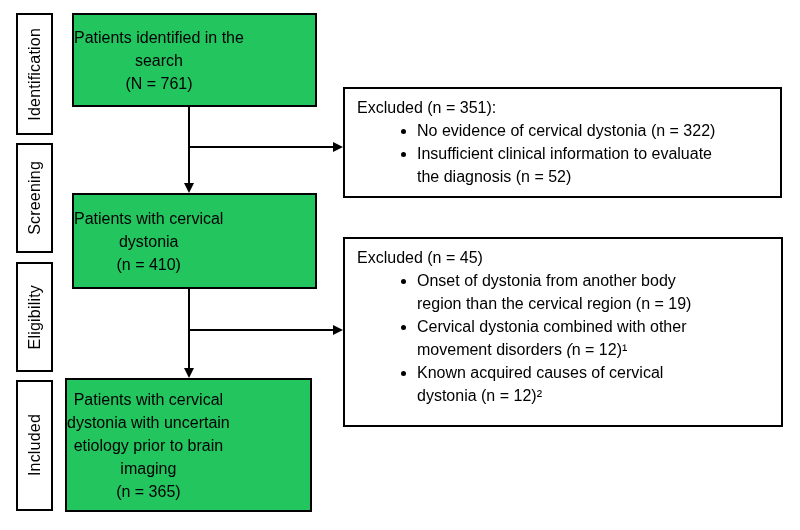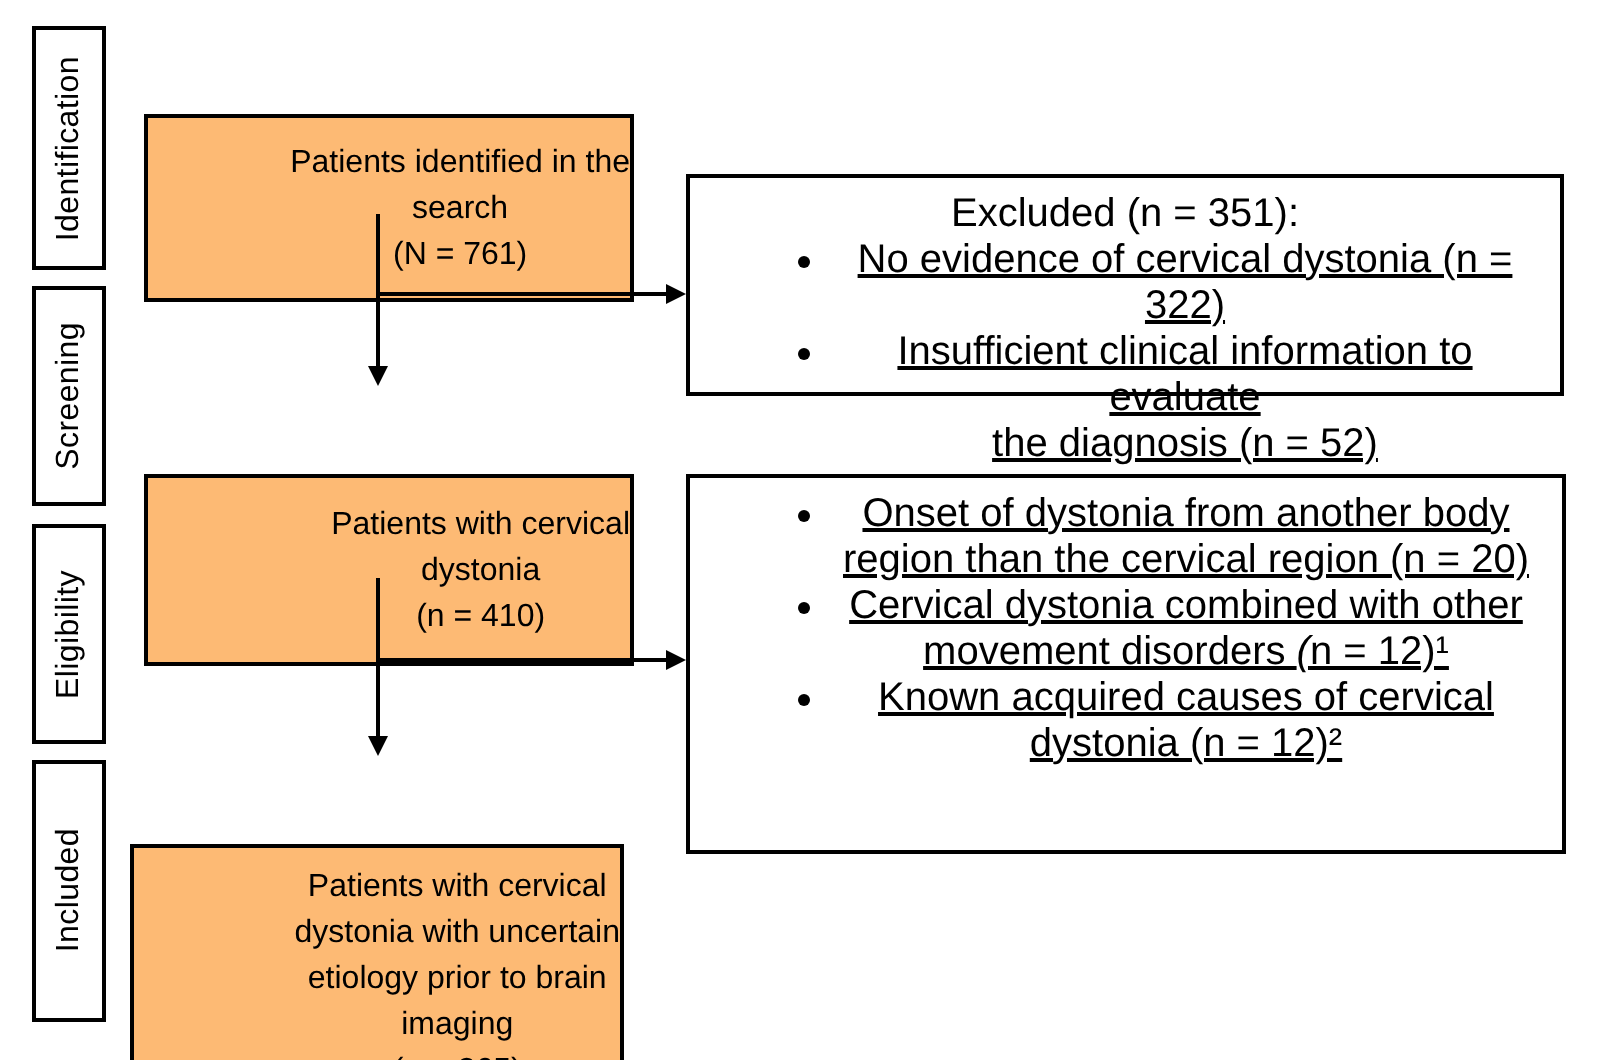--- a/index.html
+++ b/index.html
@@ -36,53 +36,50 @@
   }
   .stage-identification { top: 13px;  height: 122px; }
   .stage-screening      { top: 143px; height: 110px; }
   .stage-eligibility    { top: 262px; height: 110px; }
   .stage-included       { top: 380px; height: 131px; }
 
   
   .flowbox {
     position: absolute;
     border: 2px solid #000;
-    background: #fdba74;
+    background: #22c55e;
     display: flex;
     align-items: center;
-    justify-content: flex-end;
+    justify-content: flex-start;
     text-align: center;
-    margin-top: 44px;
   }
   .flowbox .fb-text {
     font-size: 16px;
     line-height: 23px;
     white-space: pre-line;
   }
   .fb-identification { left: 72px; top: 13px;  width: 245px; height: 94px;  }
   .fb-screening      { left: 72px; top: 193px; width: 245px; height: 96px;  }
   .fb-included       { left: 65px; top: 378px; width: 247px; height: 134px; }
 
   
   .exbox {
     position: absolute;
     border: 2px solid #000;
     background: #fff;
     padding: 7px 12px 6px 12px;
-    font-size: 20px;
+    font-size: 16px;
     line-height: 23px;
-    text-align: center;
   }
   .ex-first  { left: 343px; top: 87px;  width: 439px; height: 111px; }
   .ex-second { left: 343px; top: 237px; width: 440px; height: 190px; }
   .exbox ul {
     margin: 0;
     padding-left: 60px;
     list-style: disc;
-    text-decoration: underline;
   }
   .exbox li {
     white-space: pre-line;
   }
   .italic { font-style: italic; }
 
   
   .arrow-line {
     position: absolute;
     background: #000;
@@ -141,23 +138,24 @@
   <div class="exbox ex-first">
     <div class="ex-title">Excluded (n = 351):</div>
     <ul>
       <li>No evidence of cervical dystonia (n = 322)</li>
       <li>Insufficient clinical information to evaluate
 the diagnosis (n = 52)</li>
     </ul>
   </div>
 
   <div class="exbox ex-second">
+    <div class="ex-title">Excluded (n = 45)</div>
     <ul>
       <li>Onset of dystonia from another body
-region than the cervical region (n = 20)</li>
+region than the cervical region (n = 19)</li>
       <li><span>Cervical dystonia combined with other
 movement disorders </span><span class="italic">(</span><span>n = 12)¹</span></li>
       <li>Known acquired causes of cervical
 dystonia (n = 12)²</li>
     </ul>
   </div>
 
   <div class="arrow-line" style="left:188px; top:107px; width:2px; height:76px;"></div>
   <div class="head-down" style="left:184px; top:183px;"></div>
 

